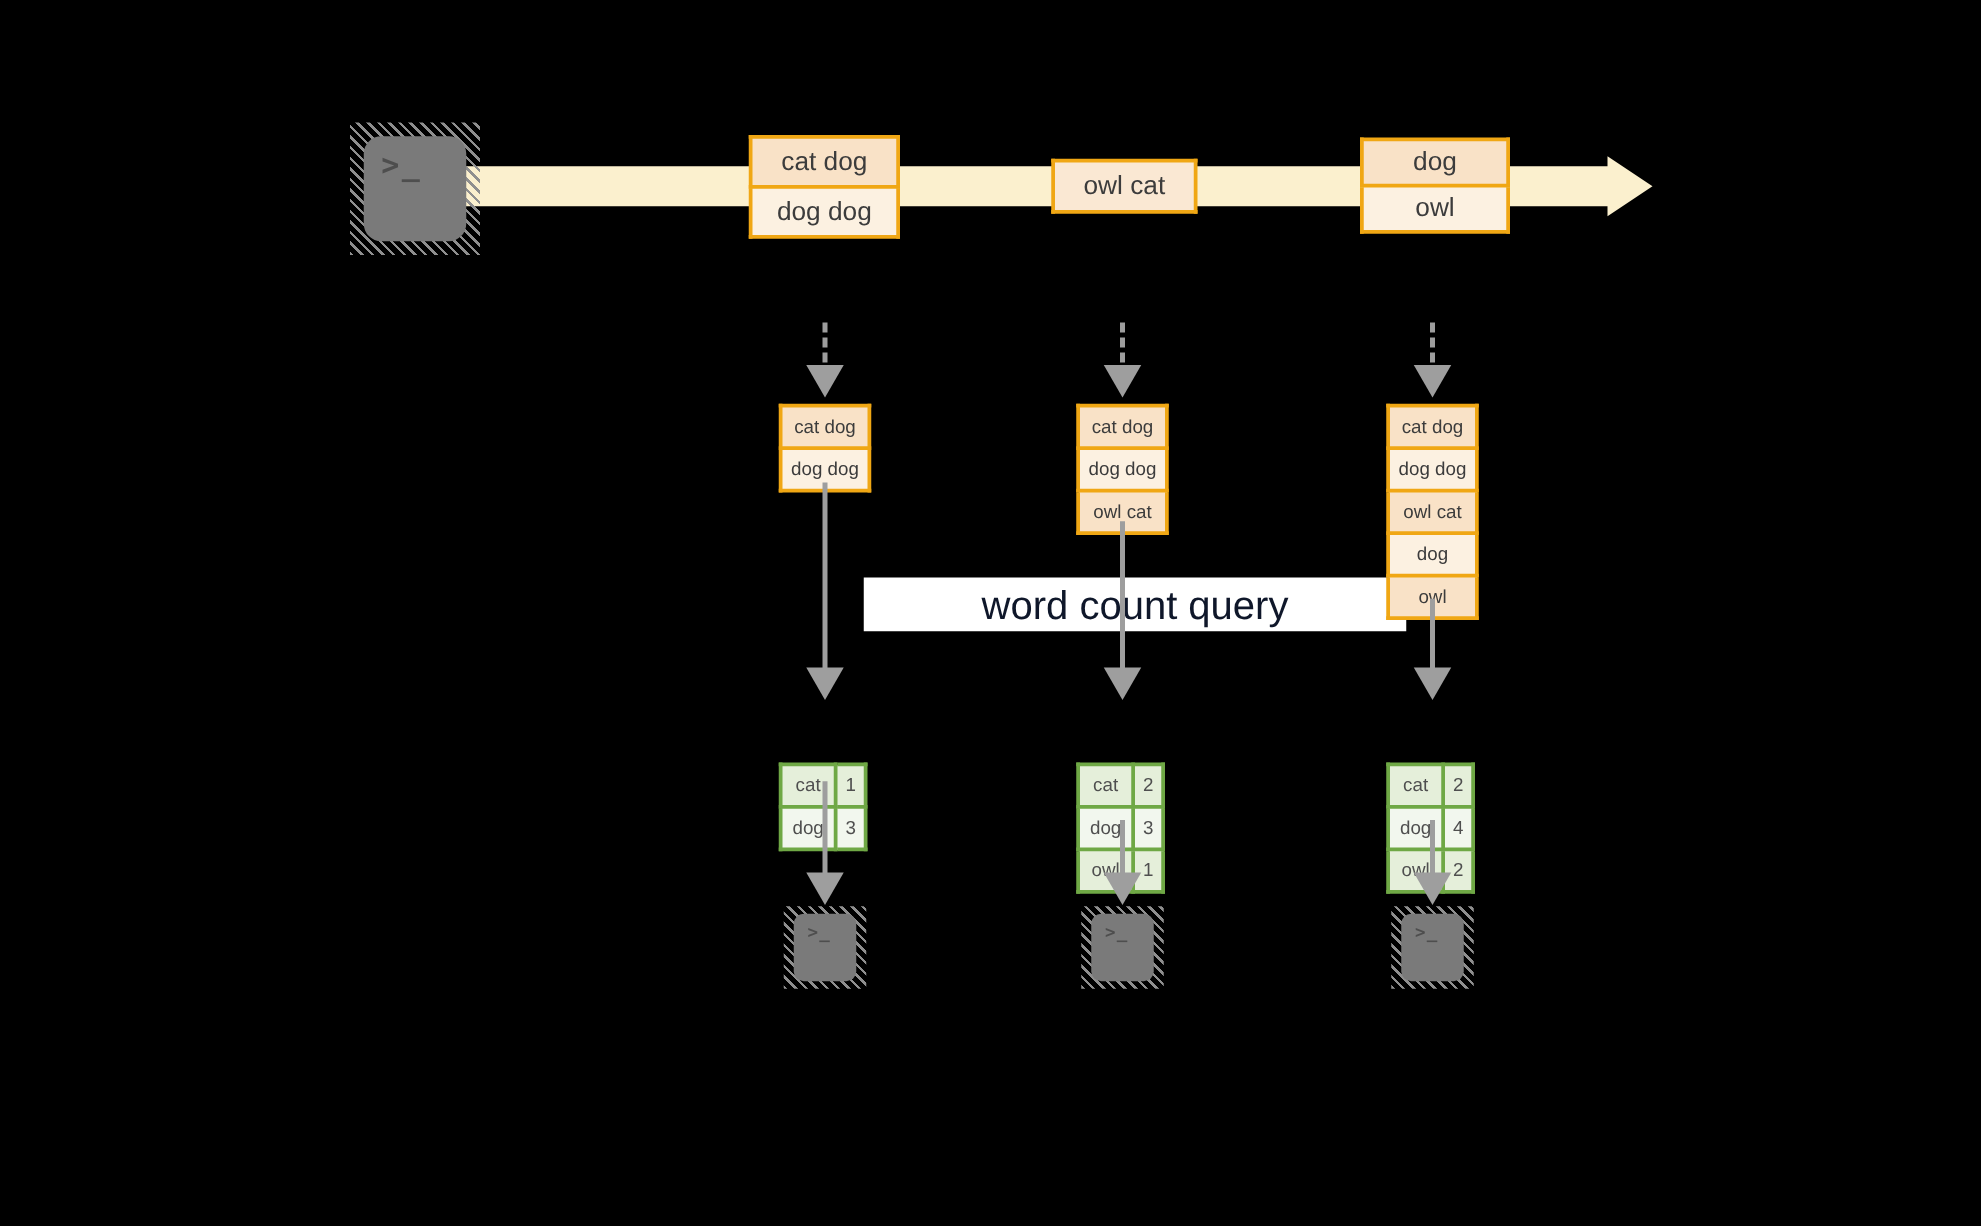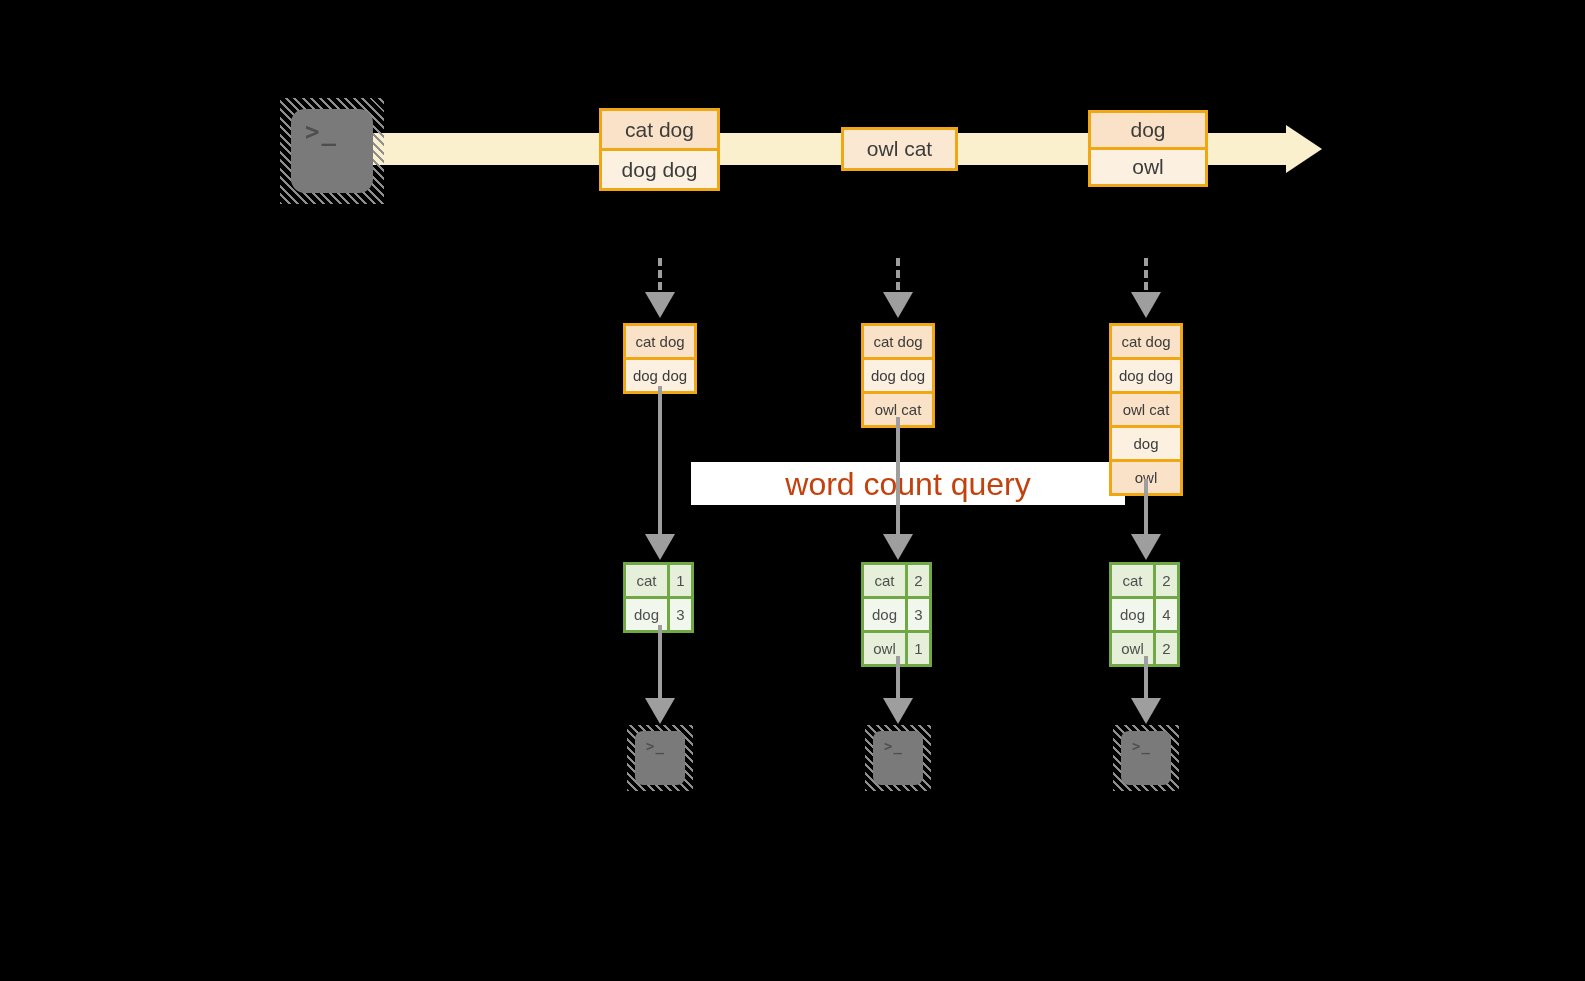--- a/index.html
+++ b/index.html
@@ -23,30 +23,30 @@
   .fill-light{background:var(--peach-light,#FCF1E1);}
   .fill-mid{background:var(--peach-mid,#FAE8D3);}
 
   
   table.stack{border-collapse:collapse;z-index:3;}
   table.stack td{border:3px solid var(--orange-border,#F0A714);width:68px;height:31px;
                  font-size:15px;text-align:center;vertical-align:middle;color:var(--text-dark,#3C3C3C);padding:0;}
   .s1{left:623px;top:323px;} .s2{left:861px;top:323px;} .s3{left:1109px;top:323px;}
 
   
-  table.gtable{border-collapse:collapse;z-index:3;}
+  table.gtable{border-collapse:collapse;z-index:3;margin-top:48px;}
   table.gtable td{border:3px solid var(--green-border,#6FA845);height:31px;font-size:15px;
                   text-align:center;vertical-align:middle;color:#4F4F4F;padding:0;}
   table.gtable td.w{width:41px;} table.gtable td.n{width:21px;}
   .g-dark{background:var(--green-row-dark,#E5EFDA);} .g-light{background:var(--green-row-light,#F2F7EE);}
   .g1{left:623px;top:562px;} .g2{left:861px;top:562px;} .g3{left:1109px;top:562px;}
 
   
   .query-label{left:691px;top:462px;width:434px;height:43px;background:var(--label-bg,#FFF);
-               color:#c2410c;font-size:32px;line-height:44px;text-align:center;z-index:2;}
+               color:#0f172a;font-size:32px;line-height:44px;text-align:center;z-index:2;}
 
   
   .vdash{width:0;border-left:4px dashed var(--arrow-gray,#9E9E9E);z-index:4;}
   .vline{width:4px;background:var(--arrow-gray,#9E9E9E);z-index:4;}
   .head-down{width:0;height:0;border-left:15px solid transparent;border-right:15px solid transparent;
              border-top:26px solid var(--arrow-gray,#9E9E9E);z-index:4;}
   .dash-c{top:258px;height:32px;} .dhead{top:292px;}
   .d1{left:658px;} .d2{left:896px;} .d3{left:1144px;}
   .h1{left:645px;} .h2{left:883px;} .h3{left:1131px;}
 

